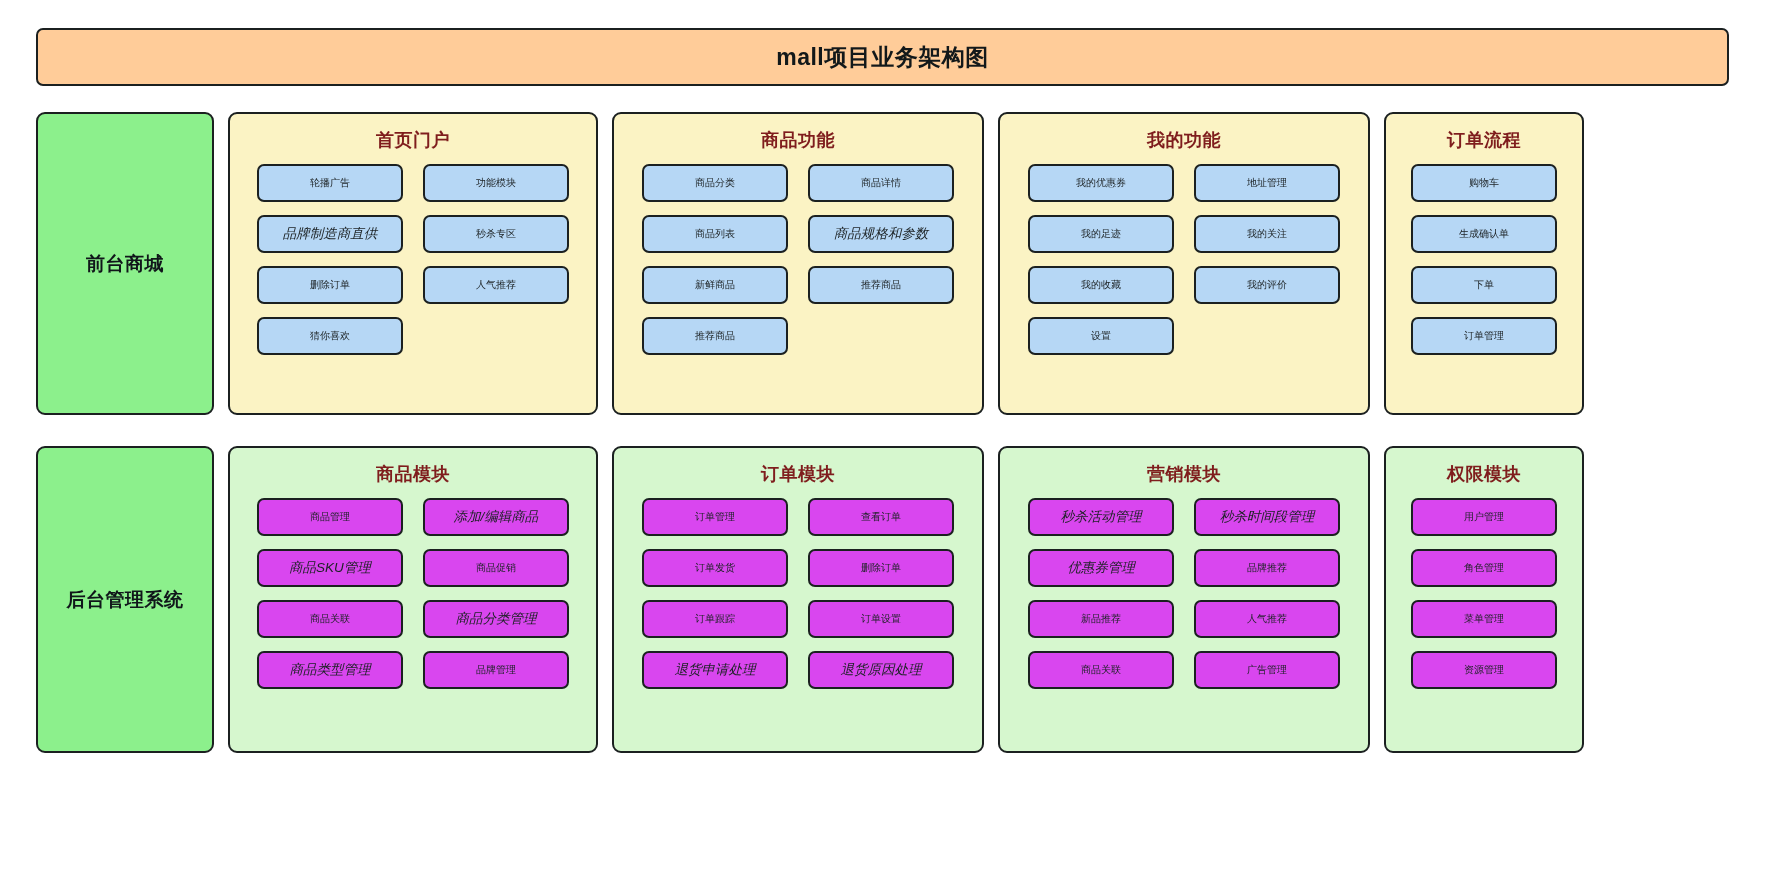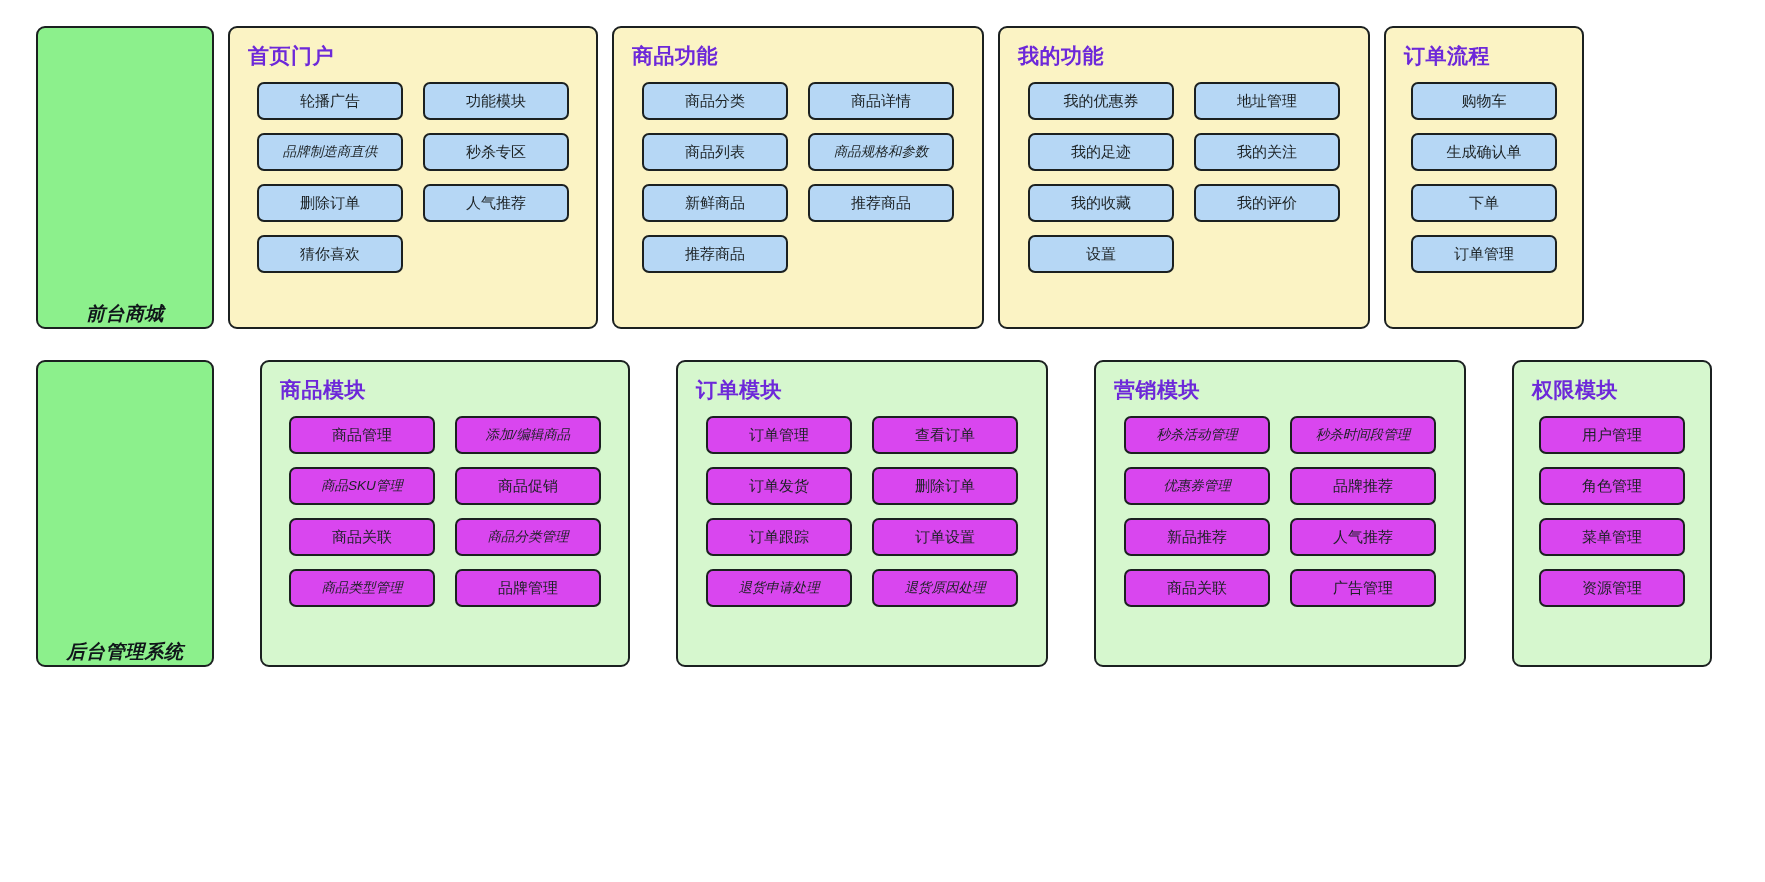--- a/index.html
+++ b/index.html
@@ -49,51 +49,50 @@
   .row-top { margin-top: 26px; height: 303px; }
   .row-bottom { margin-top: 31px; height: 307px; }
 
   
   .side-label {
     width: 178px;
     flex: 0 0 178px;
     border: 2.5px solid #1b2020;
     border-radius: 9px;
     display: flex;
-    align-items: flex-end;
-    justify-content: center;
-    box-sizing: border-box;
-    font-style: italic;
+    align-items: center;
+    justify-content: center;
+    box-sizing: border-box;
   }
   .side-label.tone-front { background: #8cf08c; }
   .side-label.tone-back  { background: #8cf08c; }
   .side-label .side-text {
     font-size: 19px;
     font-weight: bold;
     color: #10161a;
     letter-spacing: .5px;
   }
 
   
   .group {
     border: 2.5px solid #1b2020;
     border-radius: 9px;
     box-sizing: border-box;
     padding: 14px 18px 14px;
     display: flex;
     flex-direction: column;
   }
   .group.tone-front { background: #fbf3c4; }
-  .group.tone-back  { background: #d6f7ce; margin-left: 32px; }
+  .group.tone-back  { background: #d6f7ce; }
 
   .group-title {
-    text-align: left;
-    font-size: 21px;
+    text-align: center;
+    font-size: 18px;
     font-weight: bold;
-    color: #6d28d9;
+    color: #7f1d1d;
     margin-bottom: 12px;
     letter-spacing: .5px;
   }
 
   .group-grid {
     display: grid;
     gap: 13px 20px;
     justify-content: center;
     align-content: start;
   }
@@ -101,40 +100,43 @@
   .group-grid.cols-1 { grid-template-columns: 146px; }
 
   .node {
     height: 38px;
     border: 2.5px solid #1b2020;
     border-radius: 7px;
     display: flex;
     align-items: center;
     justify-content: center;
     box-sizing: border-box;
-    font-size: 15px;
+    font-size: 10px;
     color: #1c2224;
     white-space: nowrap;
     padding: 0 4px;
   }
   .tone-front .node { background: #b6d7f5; }
   .tone-back  .node { background: #d946ef; }
 
   
   .g-w-wide   { flex: 0 0 370px; }
   .g-w-medium { flex: 0 0 372px; }
   .g-w-narrow { flex: 0 0 200px; }
 
   .node.small-text { font-size: 13.5px; font-style: italic; }
 </style>
 </head>
 <body>
 
 <div class="canvas">
 
+  <div class="title-banner">
+    <span class="title-text">mall项目业务架构图</span>
+  </div>
 
   <div class="row row-top">
 
     <div class="side-label tone-front">
       <span class="side-text">前台商城</span>
     </div>
 
     <div class="group tone-front g-w-wide">
       <div class="group-title">首页门户</div>
       <div class="group-grid cols-2">

